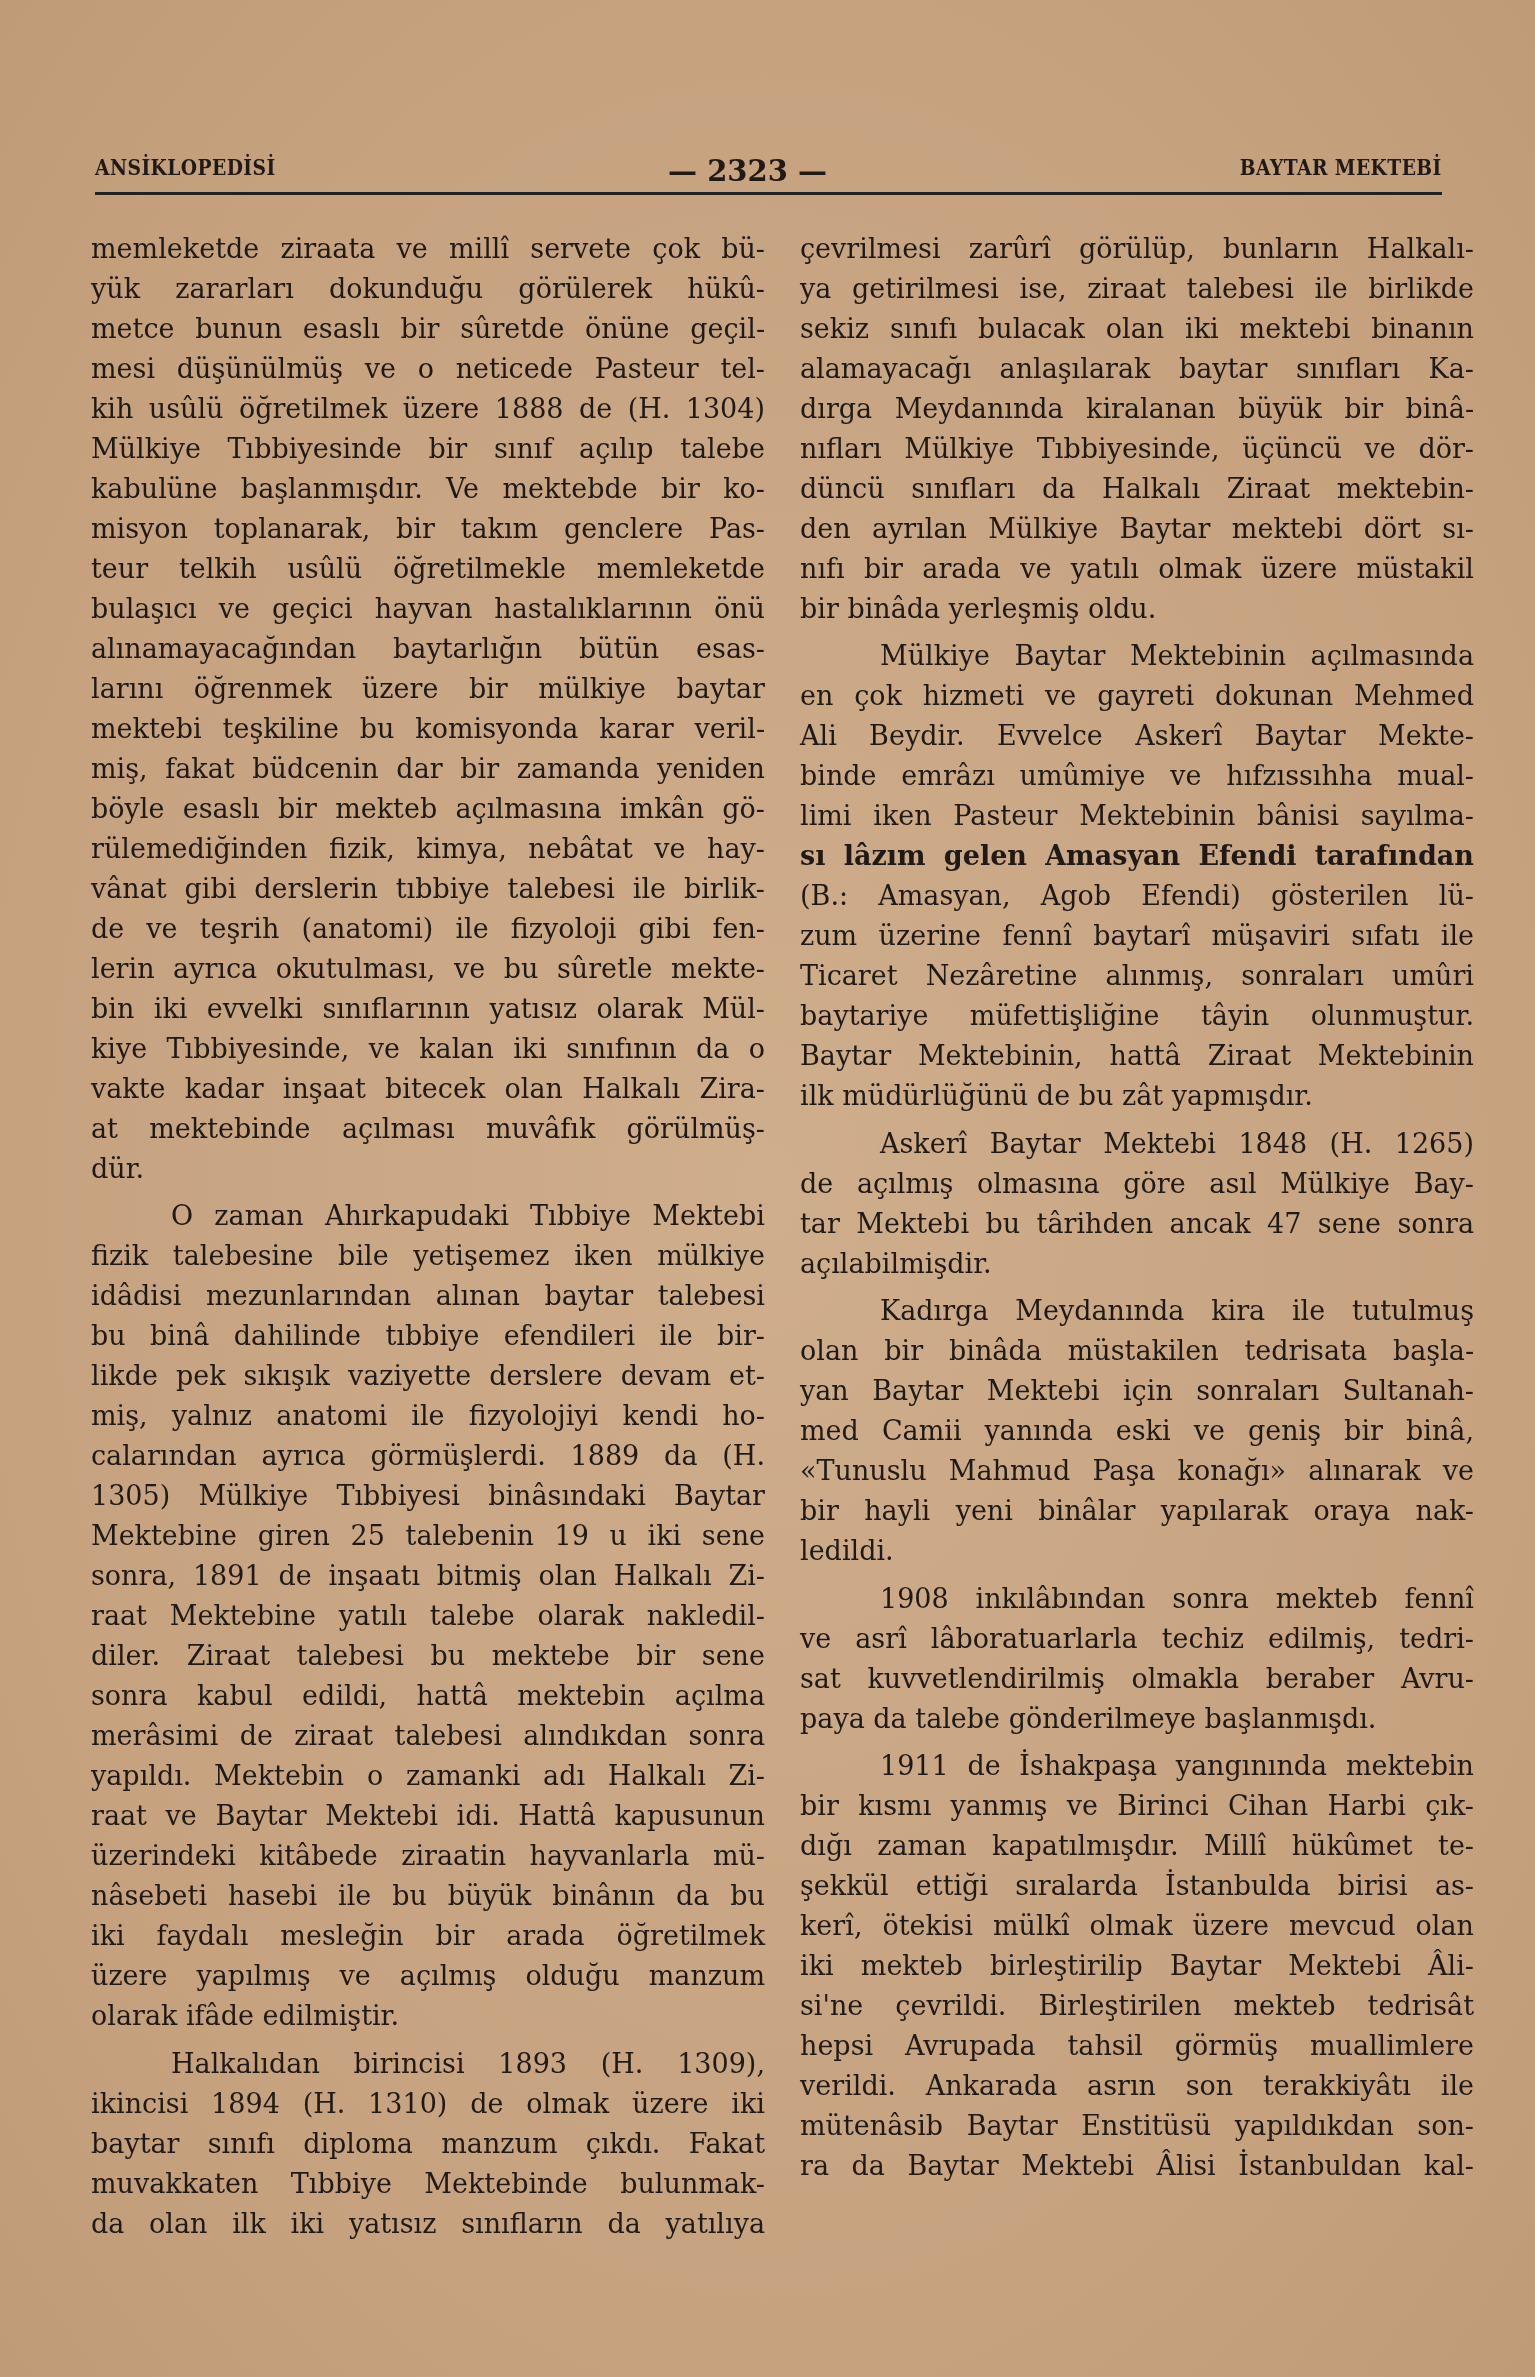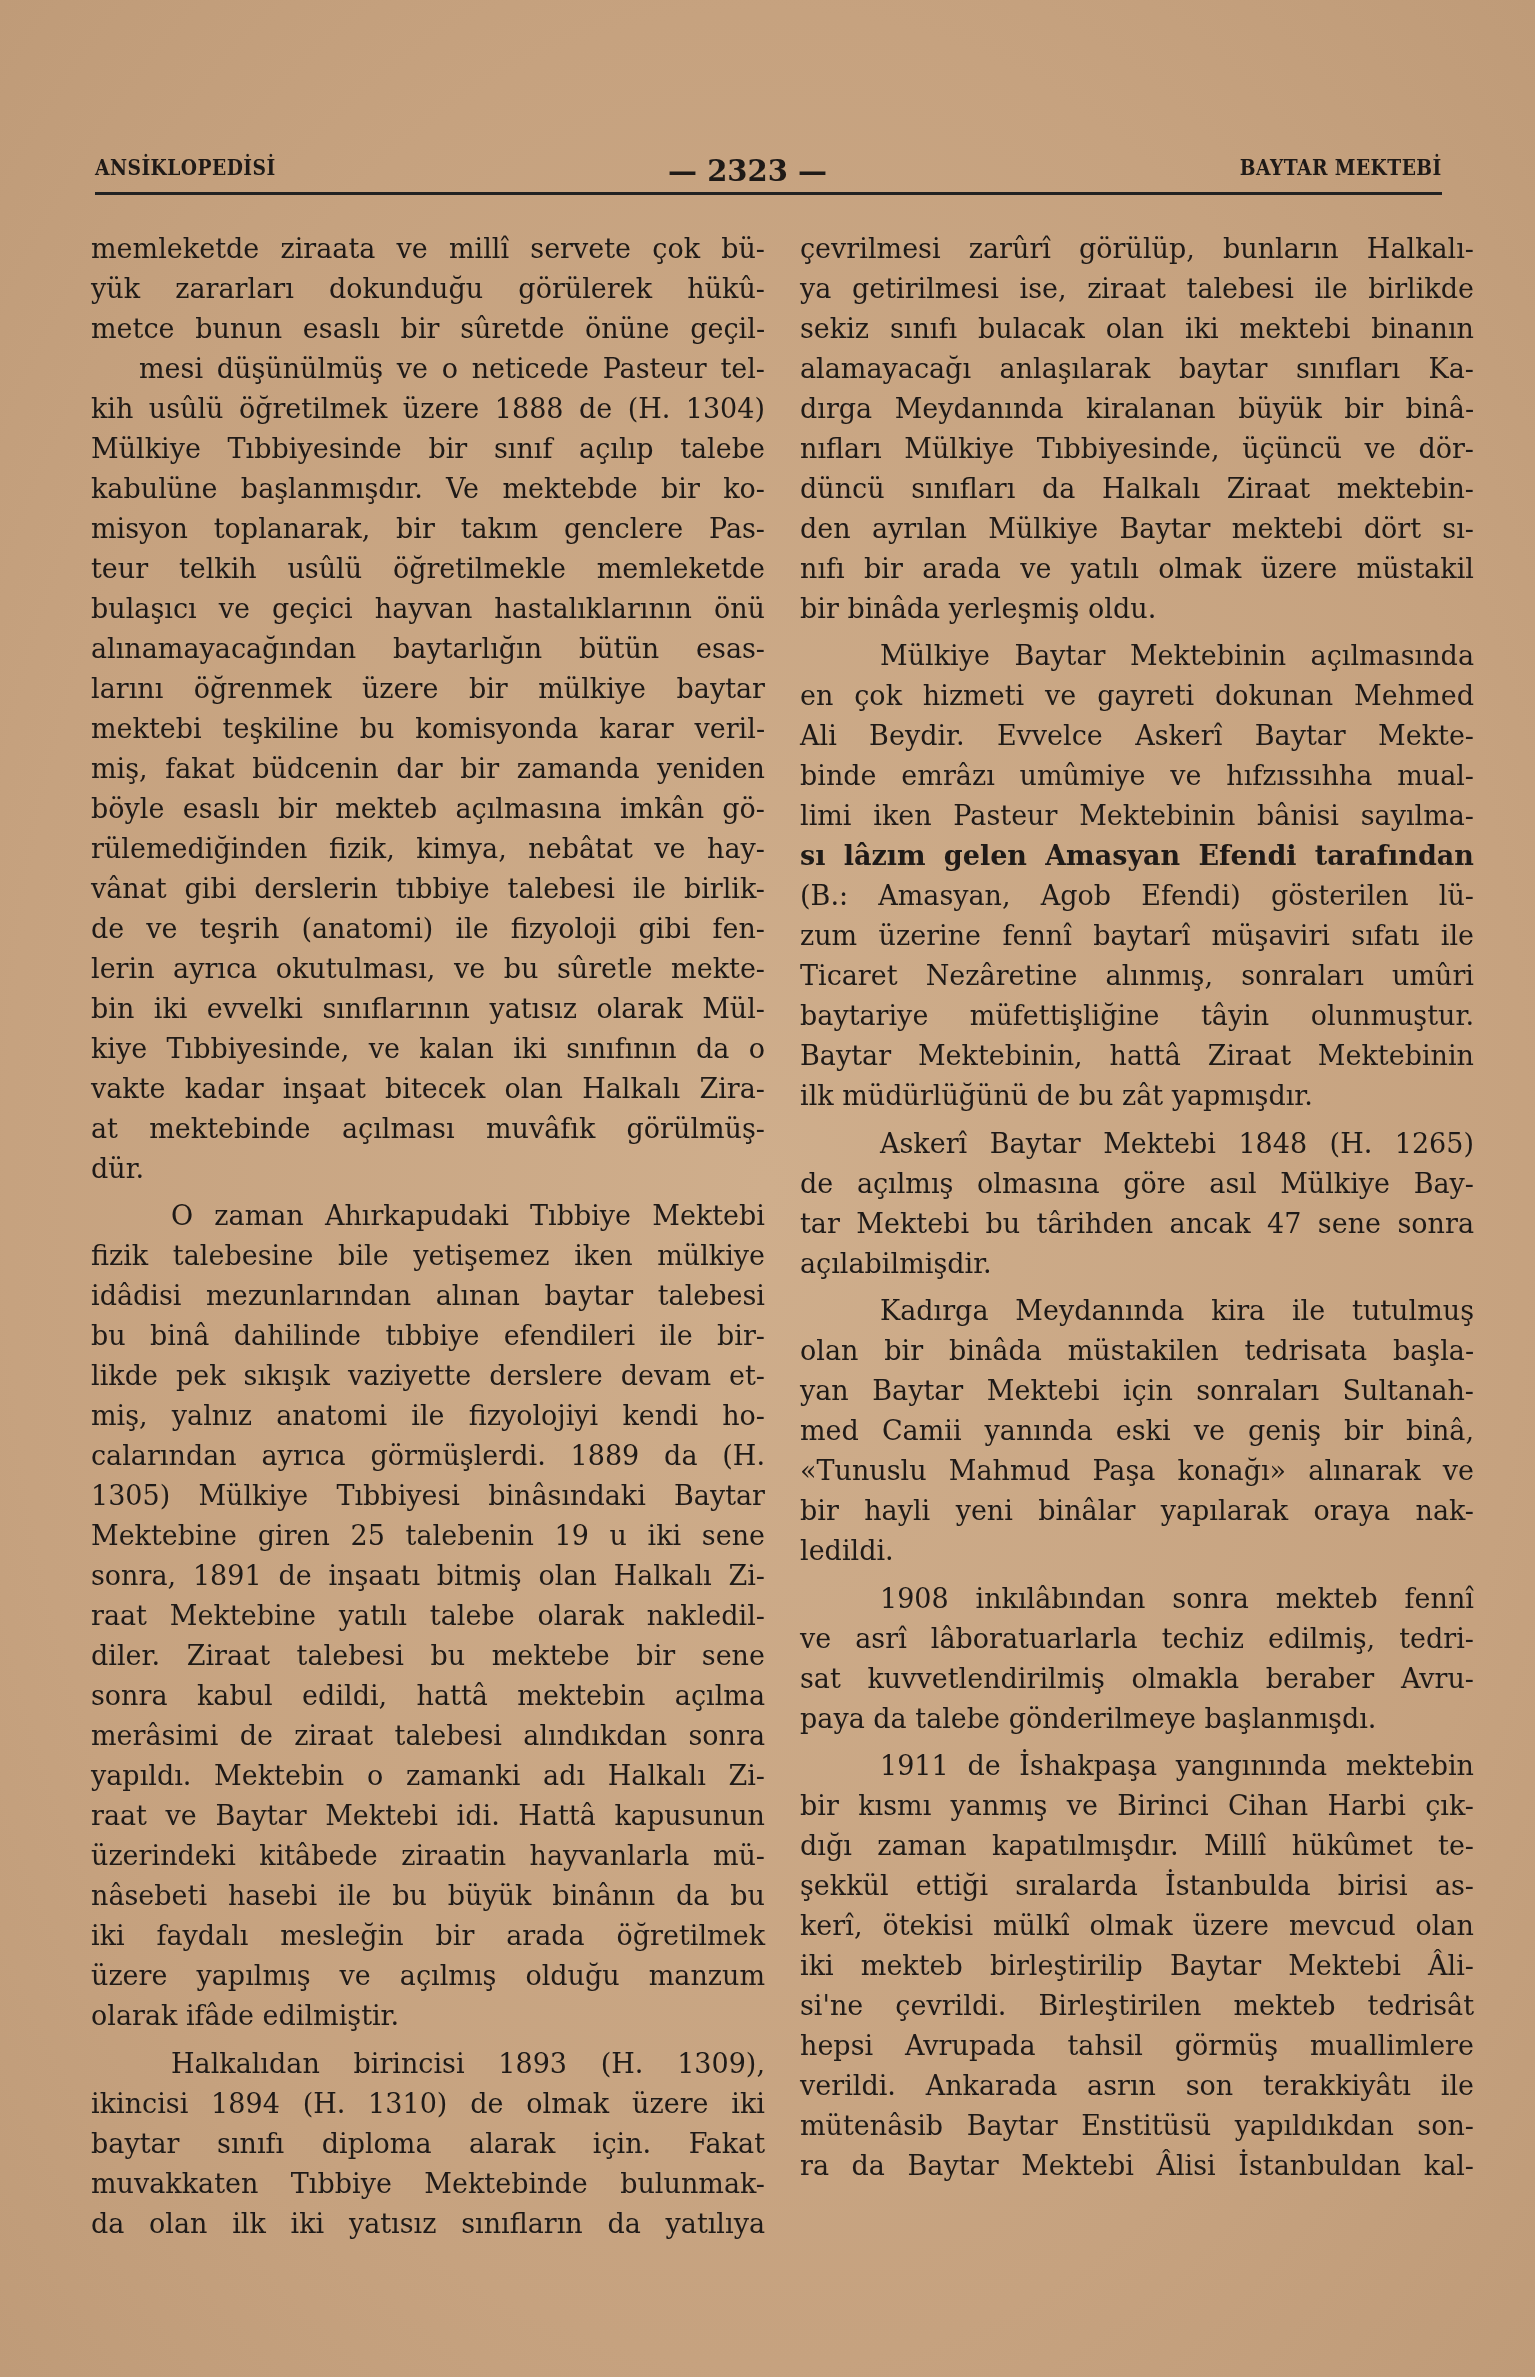--- a/index.html
+++ b/index.html
@@ -62,21 +62,21 @@
     <span class="hdr-left">ANSİKLOPEDİSİ</span>
     <span class="hdr-center">— 2323 —</span>
     <span class="hdr-right">BAYTAR MEKTEBİ</span>
   </div>
   <div class="hdr-rule"></div>
 
   <div class="col col-left" id="col-left">
       <span class="line" style="display: block; text-align-last: justify; white-space: normal;">memleketde ziraata ve millî servete çok bü-</span>
       <span class="line" style="display: block; text-align-last: justify; white-space: normal;">yük zararları dokunduğu görülerek hükû-</span>
       <span class="line" style="display: block; text-align-last: justify; white-space: normal;">metce bunun esaslı bir sûretde önüne geçil-</span>
-      <span class="line" style="display: block; text-align-last: justify; white-space: normal; margin-left: 48px;">mesi düşünülmüş ve o neticede Pasteur tel-</span>
+      <span class="line" style="display: block; text-align-last: justify; white-space: normal;">mesi düşünülmüş ve o neticede Pasteur tel-</span>
       <span class="line" style="display: block; text-align-last: justify; white-space: normal;">kih usûlü öğretilmek üzere 1888 de (H. 1304)</span>
       <span class="line" style="display: block; text-align-last: justify; white-space: normal;">Mülkiye Tıbbiyesinde bir sınıf açılıp talebe</span>
       <span class="line" style="display: block; text-align-last: justify; white-space: normal;">kabulüne başlanmışdır. Ve mektebde bir ko-</span>
       <span class="line" style="display: block; text-align-last: justify; white-space: normal;">misyon toplanarak, bir takım genclere Pas-</span>
       <span class="line" style="display: block; text-align-last: justify; white-space: normal;">teur telkih usûlü öğretilmekle memleketde</span>
       <span class="line" style="display: block; text-align-last: justify; white-space: normal;">bulaşıcı ve geçici hayvan hastalıklarının önü</span>
       <span class="line" style="display: block; text-align-last: justify; white-space: normal;">alınamayacağından baytarlığın bütün esas-</span>
       <span class="line" style="display: block; text-align-last: justify; white-space: normal;">larını öğrenmek üzere bir mülkiye baytar</span>
       <span class="line" style="display: block; text-align-last: justify; white-space: normal;">mektebi teşkiline bu komisyonda karar veril-</span>
       <span class="line" style="display: block; text-align-last: justify; white-space: normal;">miş, fakat büdcenin dar bir zamanda yeniden</span>
@@ -108,21 +108,21 @@
       <span class="line" style="display: block; text-align-last: justify; white-space: normal;">yapıldı. Mektebin o zamanki adı Halkalı Zi-</span>
       <span class="line" style="display: block; text-align-last: justify; white-space: normal;">raat ve Baytar Mektebi idi. Hattâ kapusunun</span>
       <span class="line" style="display: block; text-align-last: justify; white-space: normal;">üzerindeki kitâbede ziraatin hayvanlarla mü-</span>
       <span class="line" style="display: block; text-align-last: justify; white-space: normal;">nâsebeti hasebi ile bu büyük binânın da bu</span>
       <span class="line" style="display: block; text-align-last: justify; white-space: normal;">iki faydalı mesleğin bir arada öğretilmek</span>
       <span class="line" style="display: block; text-align-last: justify; white-space: normal;">üzere yapılmış ve açılmış olduğu manzum</span>
       <span class="line last" style="display: block; text-align-last: left; white-space: normal;">olarak ifâde edilmiştir.</span>
       <span class="gap"></span>
       <span class="line indent" style="display: block; text-align-last: justify; white-space: normal;">Halkalıdan birincisi 1893 (H. 1309),</span>
       <span class="line" style="display: block; text-align-last: justify; white-space: normal;">ikincisi 1894 (H. 1310) de olmak üzere iki</span>
-      <span class="line" style="display: block; text-align-last: justify; white-space: normal;">baytar sınıfı diploma alarak için. Fakat</span>
+      <span class="line" style="display: block; text-align-last: justify; white-space: normal;">baytar sınıfı diploma manzum çıkdı. Fakat</span>
       <span class="line" style="display: block; text-align-last: justify; white-space: normal;">muvakkaten Tıbbiye Mektebinde bulunmak-</span>
       <span class="line" style="display: block; text-align-last: justify; white-space: normal;">da olan ilk iki yatısız sınıfların da yatılıya</span>
     </div>
   <div class="col col-right" id="col-right">
       <span class="line" style="display: block; text-align-last: justify; white-space: normal;">çevrilmesi zarûrî görülüp, bunların Halkalı-</span>
       <span class="line" style="display: block; text-align-last: justify; white-space: normal;">ya getirilmesi ise, ziraat talebesi ile birlikde</span>
       <span class="line" style="display: block; text-align-last: justify; white-space: normal;">sekiz sınıfı bulacak olan iki mektebi binanın</span>
       <span class="line" style="display: block; text-align-last: justify; white-space: normal;">alamayacağı anlaşılarak baytar sınıfları Ka-</span>
       <span class="line" style="display: block; text-align-last: justify; white-space: normal;">dırga Meydanında kiralanan büyük bir binâ-</span>
       <span class="line" style="display: block; text-align-last: justify; white-space: normal;">nıfları Mülkiye Tıbbiyesinde, üçüncü ve dör-</span>

